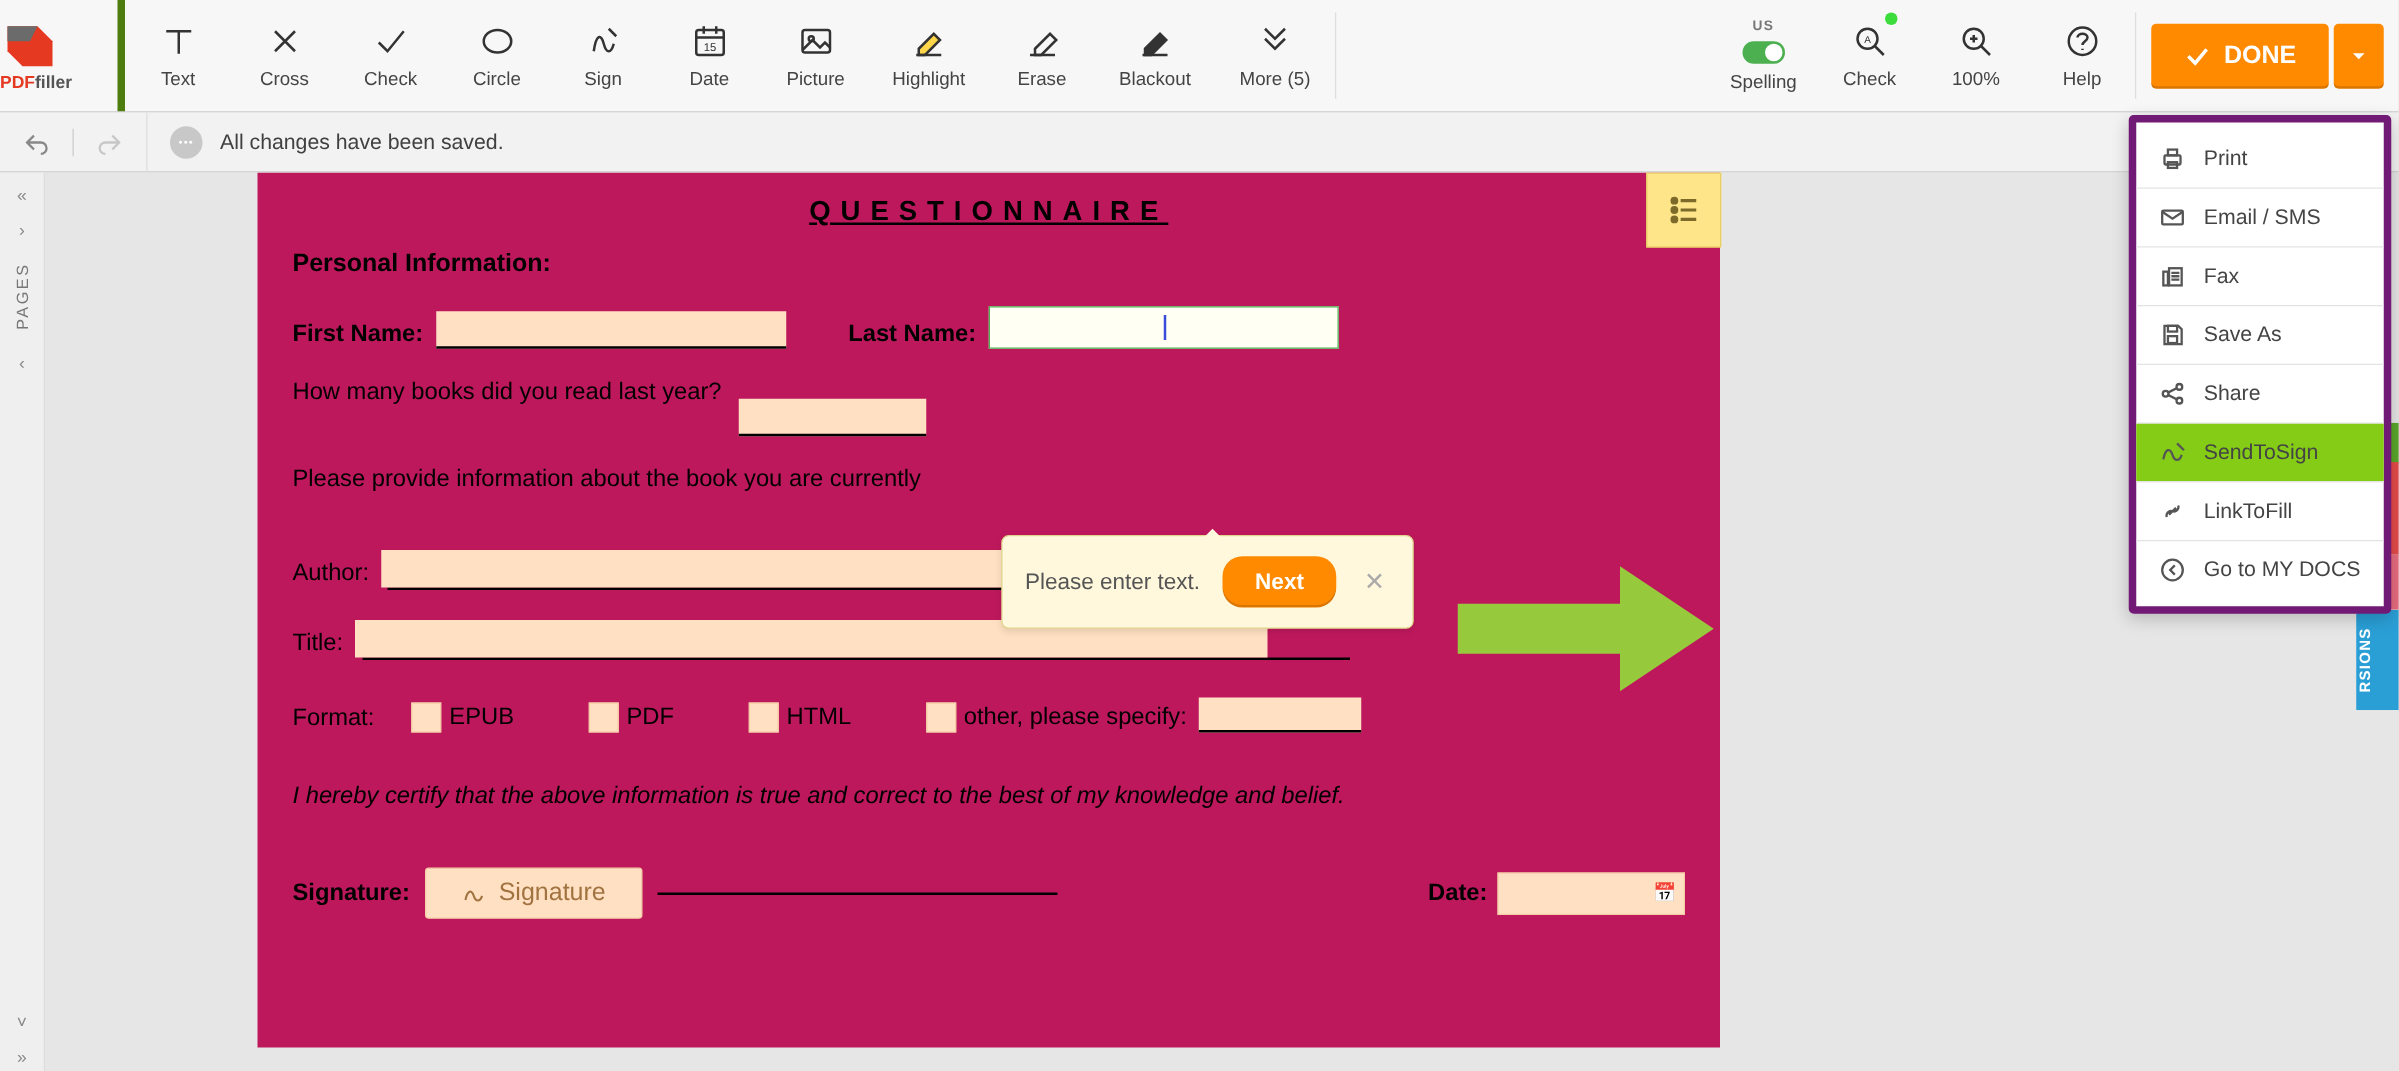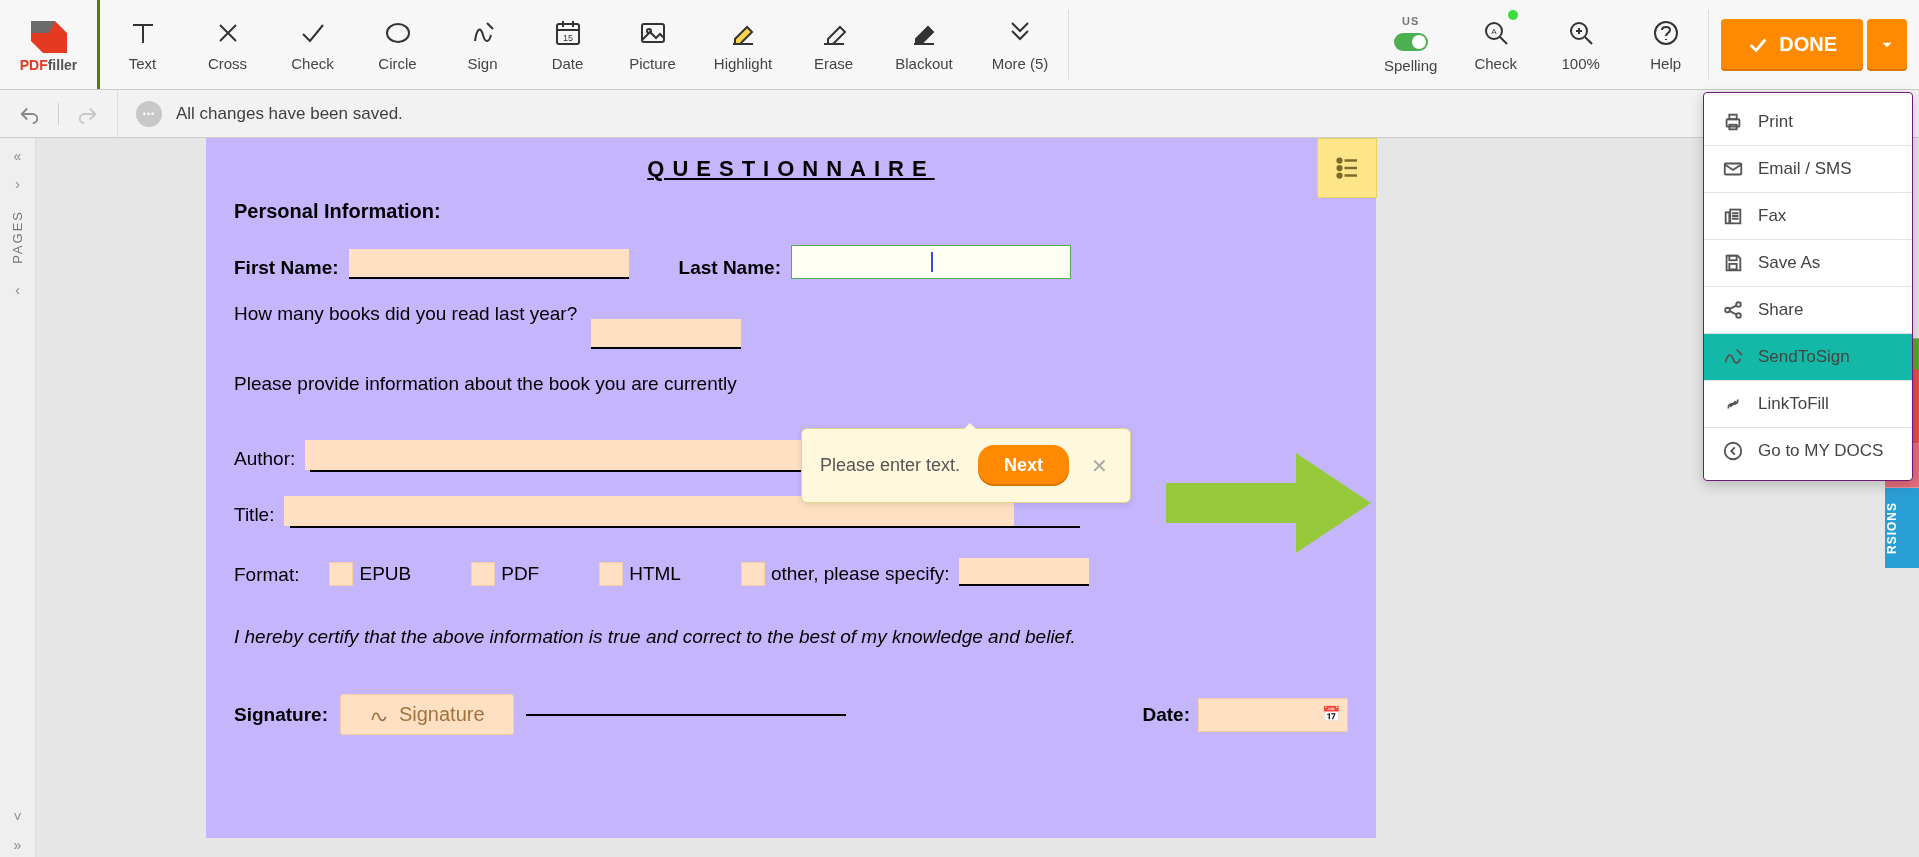--- a/index.html
+++ b/index.html
@@ -2,21 +2,21 @@
 <html><head>
 <meta charset="utf-8">
 <style>
   * { box-sizing: border-box; margin: 0; padding: 0; }
   html, body { width: 100%; height: 100%; font-family: Arial, Helvetica, sans-serif; background:#e6e6e6; overflow:hidden; }
   
   .toolbar {
     display:flex; align-items:stretch; height:90px; background:#f7f7f7;
     border-bottom:1px solid #ccc;
   }
-  .logo-cell { width:100px; display:flex; flex-direction:column; align-items:center; justify-content:center; border-right:3px solid #4d7c0f;}
+  .logo-cell { width:100px; display:flex; flex-direction:column; align-items:flex-start; justify-content:center; border-right:6px solid #4d7c0f;}
   .logo-cell svg { width:48px; height:40px;}
   .logo-label { font-size:14px; font-weight:bold; color:#555;}
   .logo-label .red { color:#e53921;}
   .tool {
     width:85px; display:flex; flex-direction:column; align-items:center; justify-content:center;
     cursor:pointer; color:#444; font-size:15px; gap:6px;
   }
   .tool svg { width:32px; height:32px; stroke:#333; fill:none; stroke-width:2;}
   .tool.wide { width:96px;}
   .toolbar-sep { width:1px; background:#ddd; margin:10px 0;}
@@ -47,21 +47,21 @@
   .status-msg { display:flex; align-items:center; gap:14px; padding-left:18px; color:#404040; font-size:17px;}
   .status-msg .bubble { width:26px; height:26px; background:#c8c8c8; border-radius:50%; display:flex; align-items:center; justify-content:center;}
   .status-msg .bubble::after{ content:'•••'; color:#fff; font-size:9px; letter-spacing:1px;}
   
   .workspace { position:absolute; top:138px; bottom:0; left:0; right:0; display:flex;}
   .left-rail { width:36px; background:#efefef; border-right:1px solid #ddd; display:flex; flex-direction:column; align-items:center; padding-top:6px; gap:4px;}
   .left-rail .rail-btn { width:24px; height:24px; display:flex; align-items:center; justify-content:center; color:#888; cursor:pointer; font-size:14px;}
   .left-rail .pages-label { writing-mode:vertical-rl; transform:rotate(180deg); font-size:13px; letter-spacing:2px; color:#777; margin:10px 0;}
   .canvas-wrap { flex:1; position:relative; background:#e6e6e6; overflow:hidden;}
   .page {
-    position:absolute; top:0; left:170px; width:1170px; min-height:700px; background:#c4b5fd;
+    position:absolute; top:0; left:170px; width:1170px; min-height:700px; background:#be185d;
     padding:18px 28px 40px 28px;
   }
   .doc-title { text-align:center; font-size:22px; font-weight:bold; text-decoration:underline; letter-spacing:8px; margin-bottom:18px;}
   .section-head { font-size:20px; font-weight:bold; margin-bottom:22px;}
   .row { display:flex; align-items:flex-end; gap:10px; font-size:19px; margin-bottom:24px;}
   .lbl { font-weight:bold;}
   .hlfield { background:#ffe0c2; position:relative;}
   .hlfield.underline::after{ content:''; position:absolute; left:0; right:0; bottom:0; height:2px; background:#000;}
   .plain-underline { border-bottom:2px solid #000; }
   .active-field {
@@ -104,27 +104,27 @@
   
   .right-tabs { position:absolute; right:0; top:200px; display:flex; flex-direction:column; gap:0;}
   .right-tab { width:34px; padding:14px 0; color:#fff; font-size:12px; font-weight:bold;
     writing-mode:vertical-rl; transform:rotate(180deg); text-align:center; cursor:pointer; letter-spacing:1px;}
   .rt-green { background:#5aa72a;}
   .rt-red   { background:#e64b4b;}
   .rt-pink  { background:#e86d7e;}
   .rt-blue  { background:#2a9fd6;}
   
   .dropdown {
-    position:absolute; top:92px; right:6px; width:210px; background:#fff; border:1px solid #701a75;
+    position:absolute; top:92px; right:6px; width:210px; background:#fff; border:6px solid #701a75;
     border-radius:4px; box-shadow:0 4px 14px rgba(0,0,0,.2); z-index:20; padding:6px 0;
   }
   .dropdown .item {
     display:flex; align-items:center; gap:14px; padding:12px 18px; font-size:17px; color:#444; cursor:pointer;
   }
-  .dropdown .item:hover, .dropdown .item.hovered { background:#14b8a6;}
+  .dropdown .item:hover, .dropdown .item.hovered { background:#84cc16;}
   .dropdown .sep { height:1px; background:#e3e3e3; margin:0;}
   .dropdown .item svg { width:22px; height:22px; stroke:#555; fill:none; stroke-width:2;}
 </style>
 </head>
 <body>
 
 <div class="toolbar">
   <div class="logo-cell">
     <svg viewBox="0 0 48 40">
         <polygon points="6,4 30,4 42,16 42,36 18,36 6,24" fill="#e53921"></polygon>

